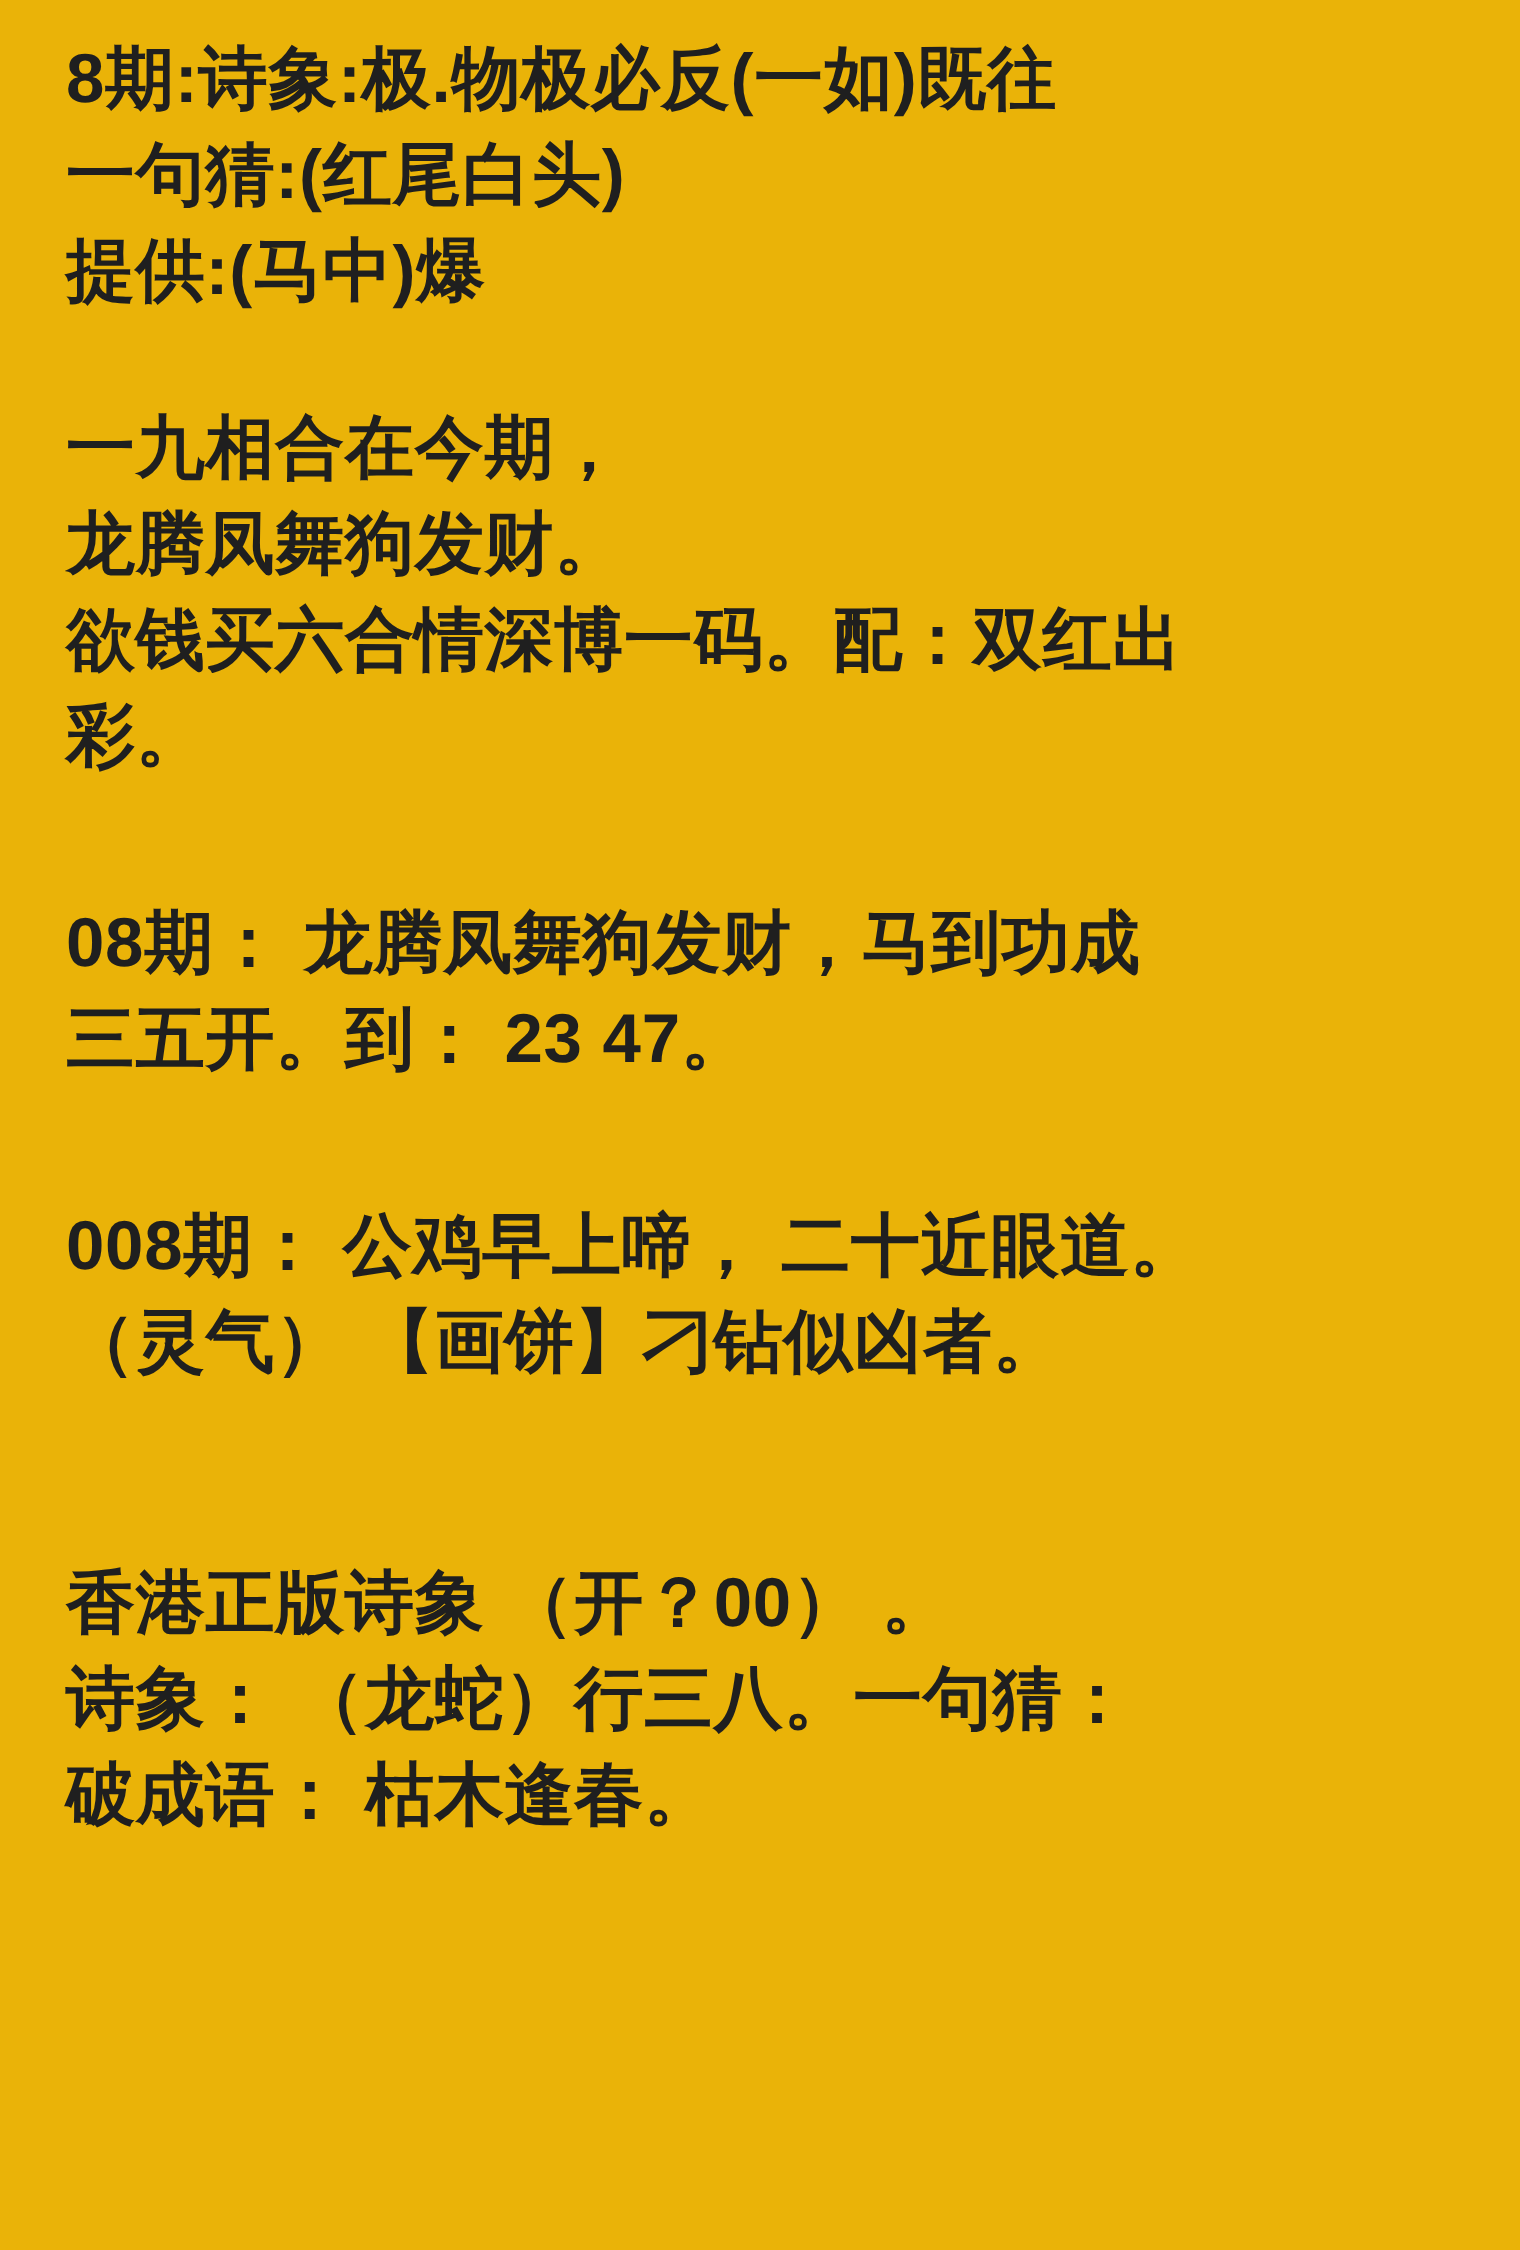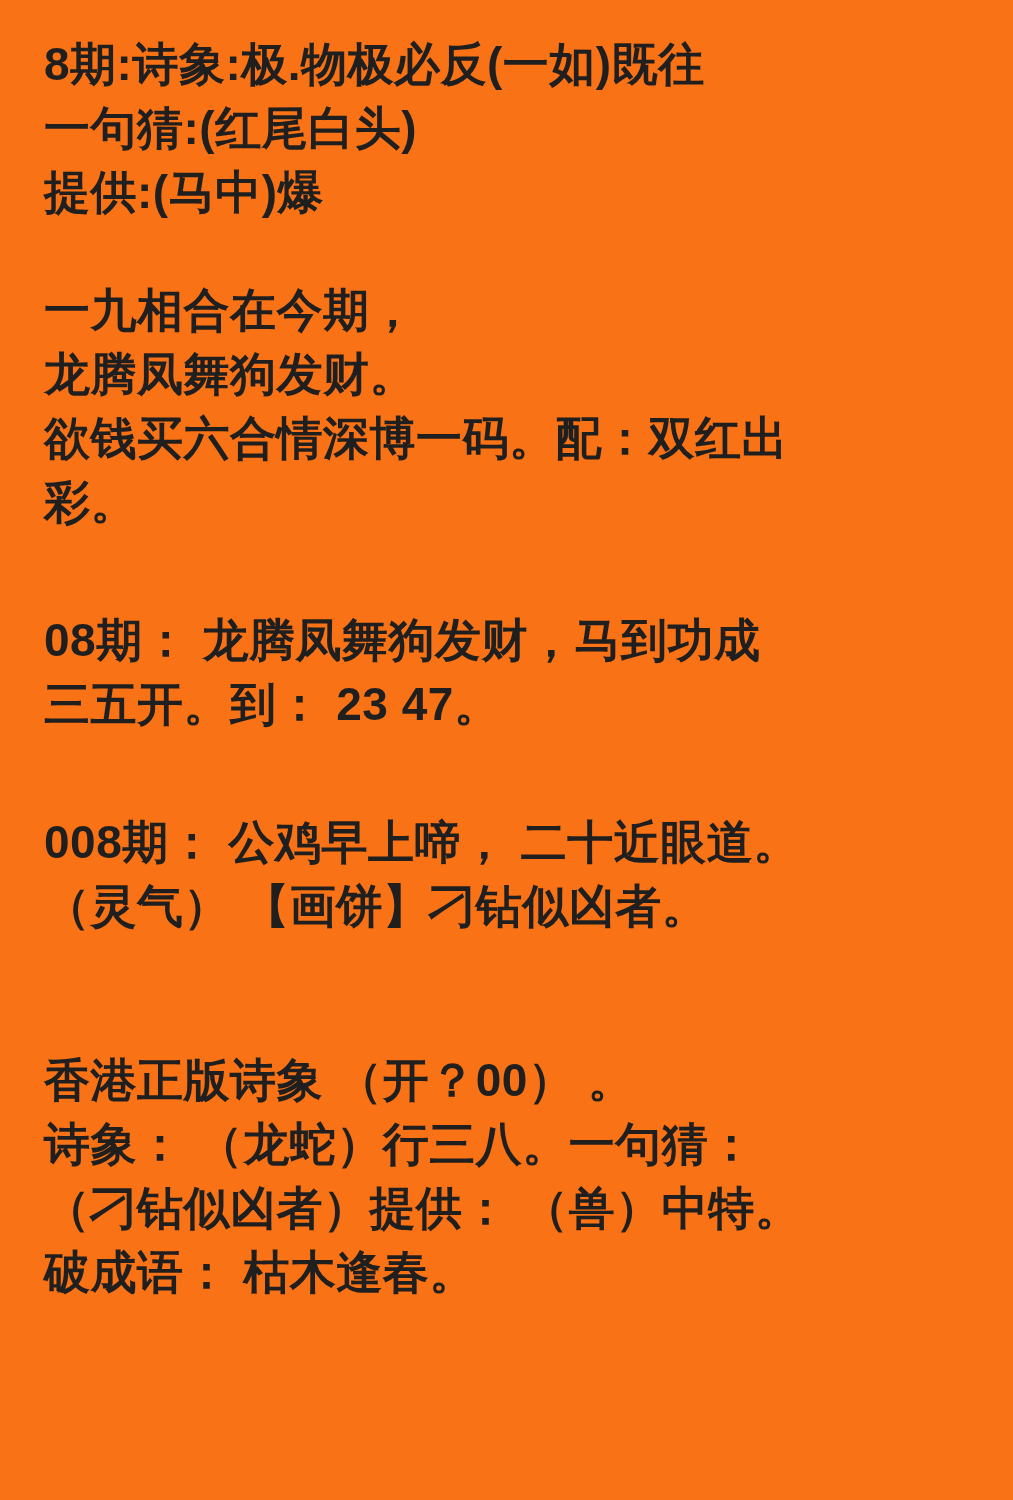--- a/index.html
+++ b/index.html
@@ -11,22 +11,22 @@
     width: 1013px;
     height: 1500px;
     font-family: "Liberation Sans", "DejaVu Sans", sans-serif;
     color: #1a1a1a;
     overflow: hidden;
   }
   .page {
     width: 1013px;
     height: 1500px;
     box-sizing: border-box;
-    padding: 32px 40px 0 44px;
-    background: #f97316;
+    padding: 20px 40px 0 44px;
+    background: #eab308;
   }
   .block {
     margin: 0;
   }
   .line {
     font-size: 46px;
     line-height: 64px;
     font-weight: 700;
     letter-spacing: 0.5px;
     white-space: pre-wrap;
@@ -69,17 +69,16 @@
   <div class="block">
     <div class="line">008期： 公鸡早上啼， 二十近眼道。</div>
     <div class="line">（灵气） 【画饼】刁钻似凶者。</div>
   </div>
 
   <div class="spacer-xl"></div>
 
   <div class="block">
     <div class="line">香港正版诗象 （开？00） 。</div>
     <div class="line">诗象： （龙蛇）行三八。一句猜：</div>
-    <div class="line">（刁钻似凶者）提供： （兽）中特。</div>
     <div class="line">破成语： 枯木逢春。</div>
   </div>
 
 </div>
 
 </body></html>

